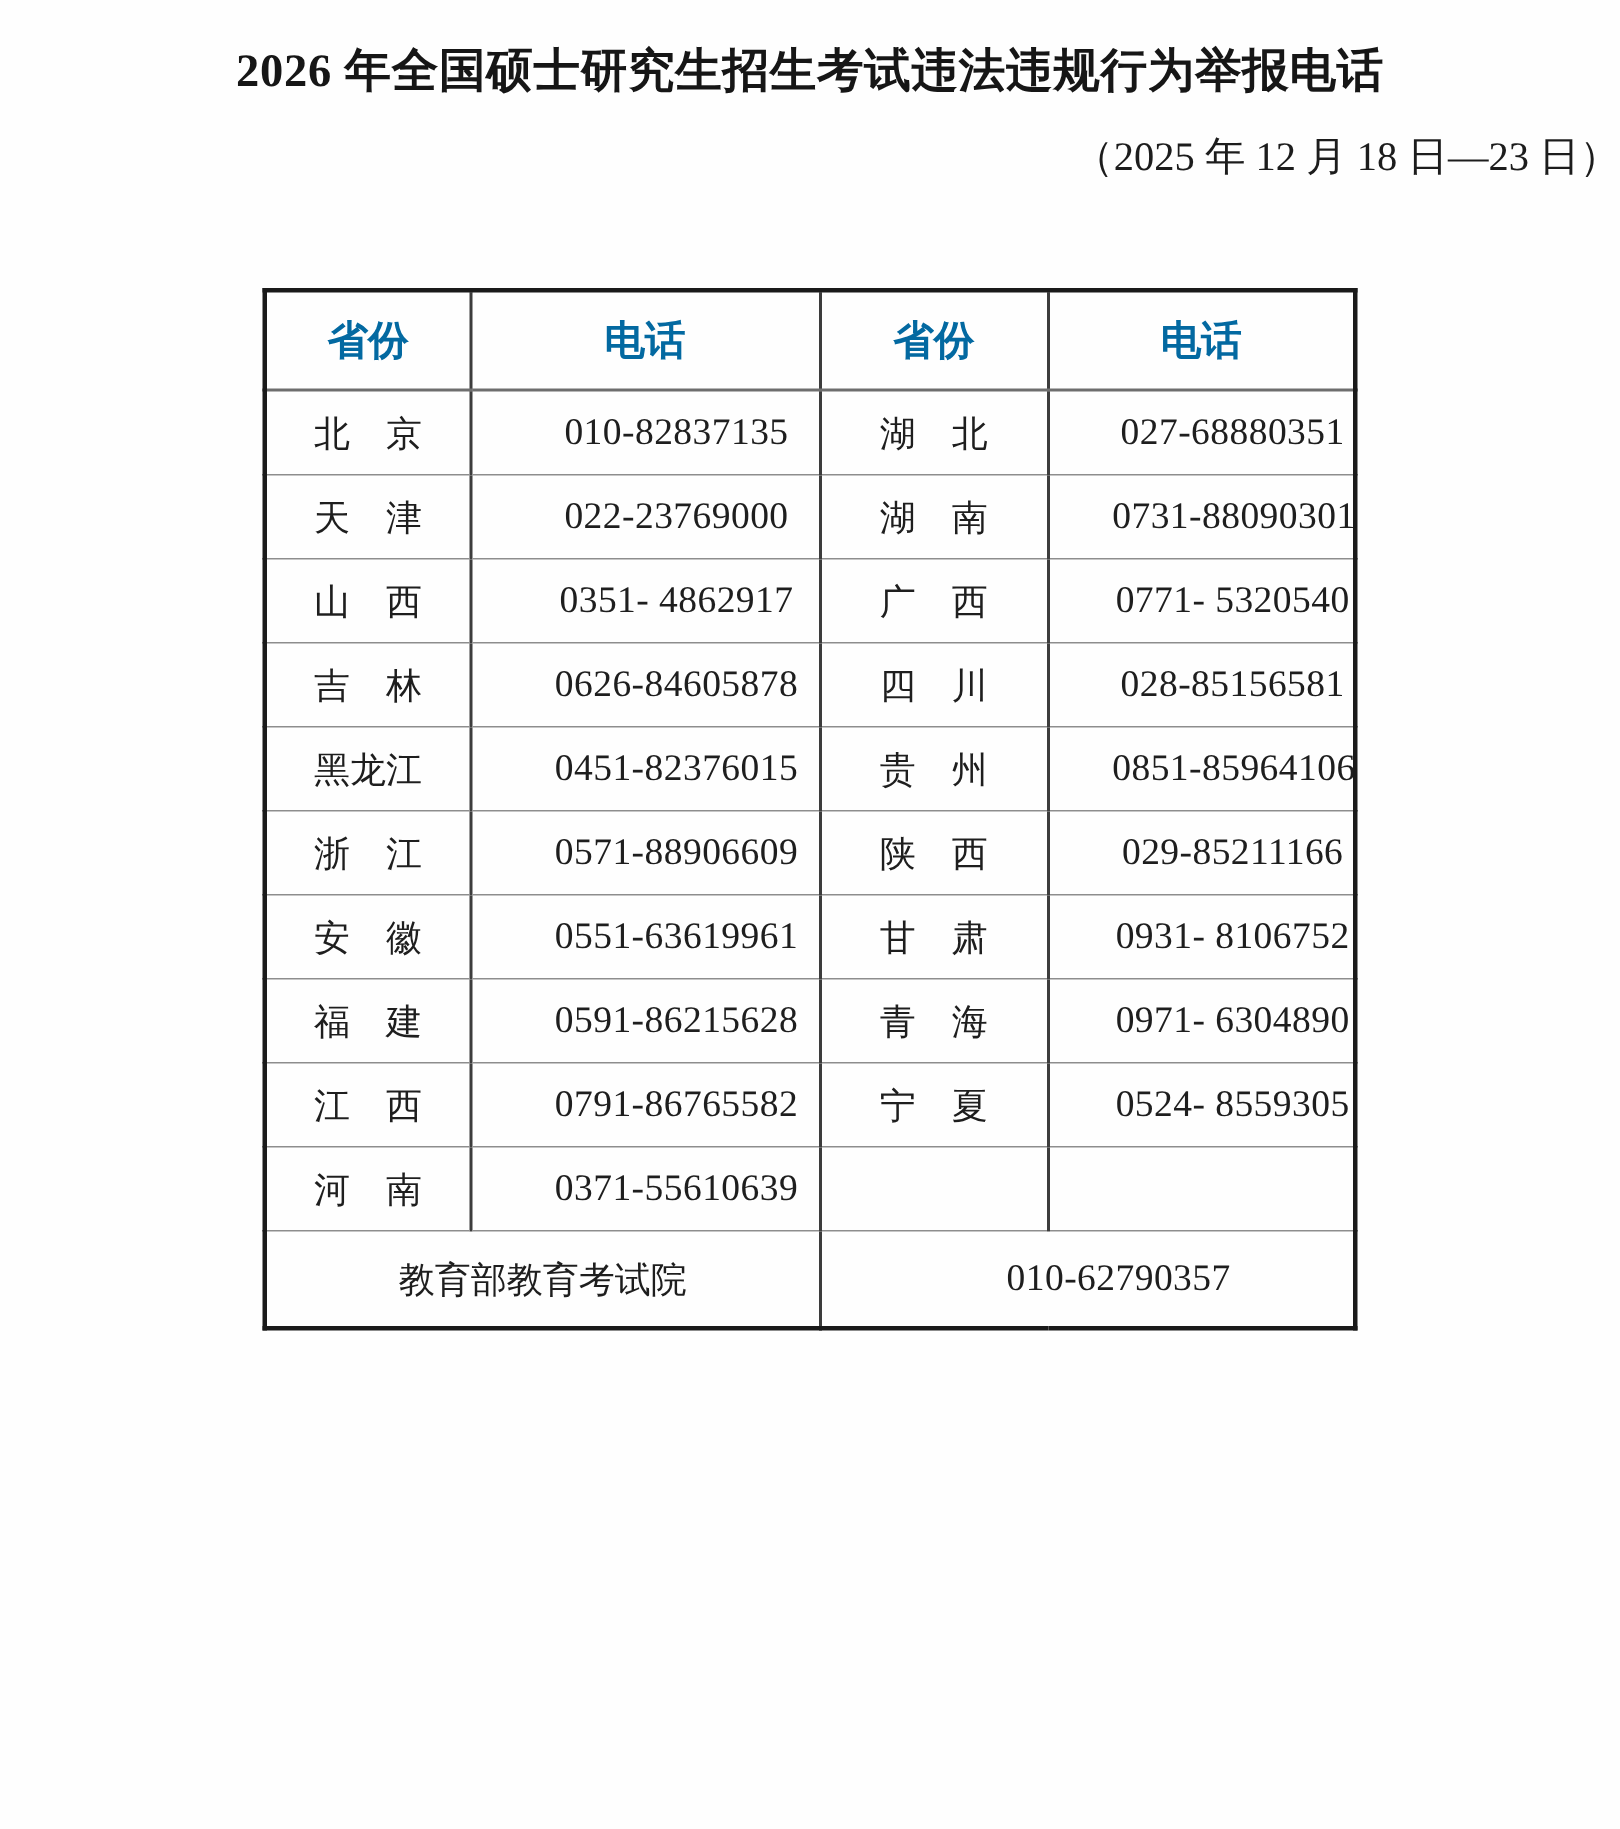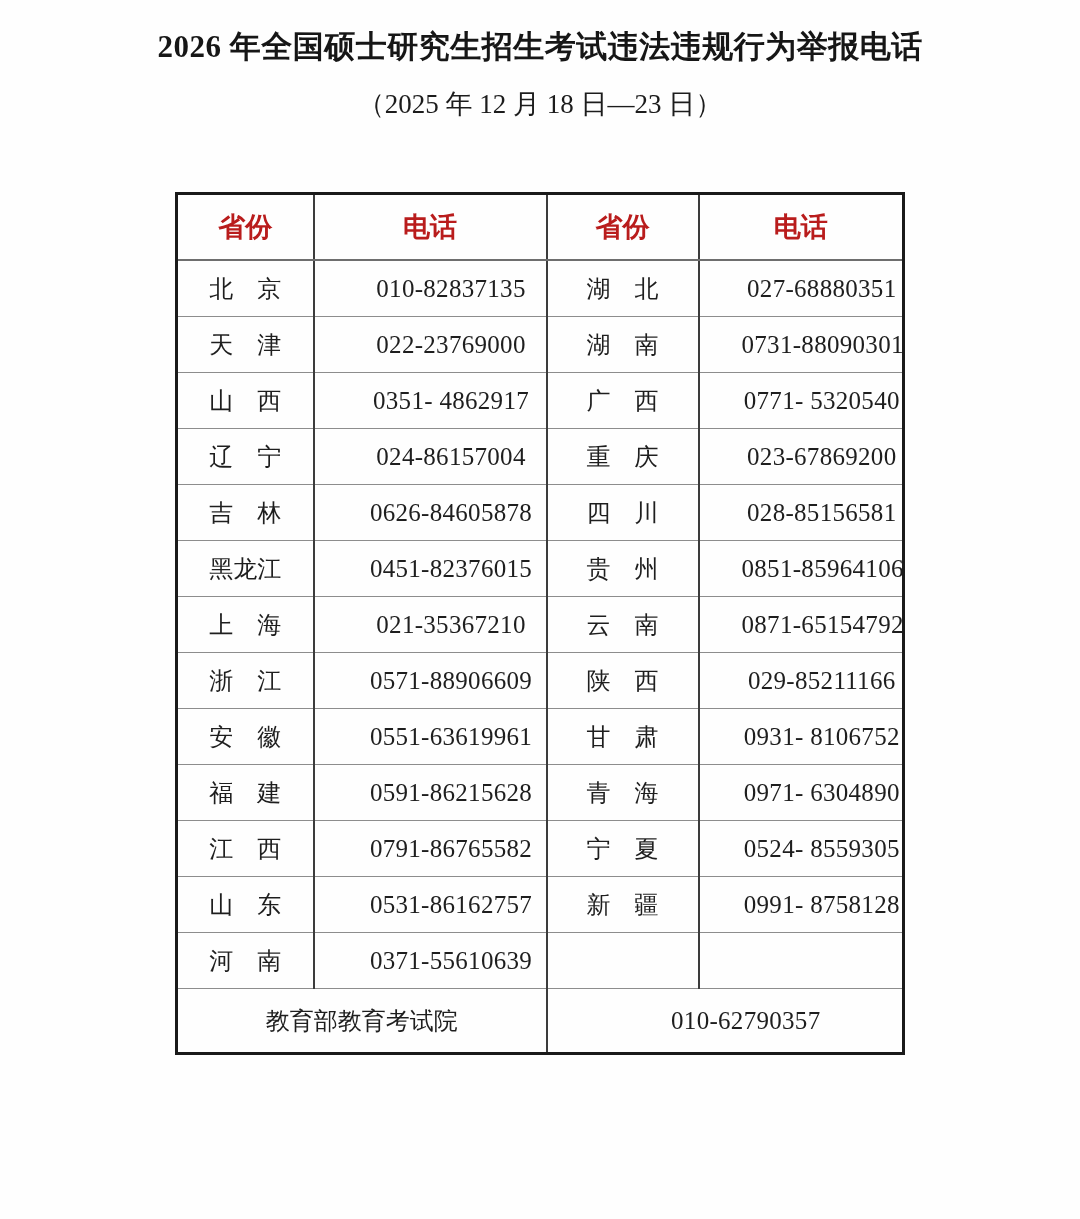--- a/index.html
+++ b/index.html
@@ -26,21 +26,21 @@
     font-size: 31px;
     font-weight: bold;
     color: #161616;
     letter-spacing: 0.5px;
   }
   .subtitle {
     position: absolute;
     top: 86px;
     left: 0;
     width: 100%;
-    text-align: center;
+    text-align: right;
     font-size: 27px;
     color: #1c1c1c;
   }
   table.phone-table {
     position: absolute;
     left: 175px;
     top: 192px;
     width: 727px;
     border-collapse: collapse;
     table-layout: fixed;
@@ -58,21 +58,21 @@
     border-bottom: 1px solid #8d8d8d;
     border-left: 2px solid #3c3c3c;
     border-right: 2px solid #3c3c3c;
     white-space: nowrap;
     overflow: hidden;
   }
   thead th {
     height: 64px;
     font-size: 27px;
     font-weight: bold;
-    color: #b91c1c;
+    color: #0369a1;
     border-bottom: 2px solid #6e6e6e;
   }
   tbody td {
     height: 55px;
     font-size: 24px;
   }
   td.phone { font-size: 25px; letter-spacing: 0.3px; padding-left: 42px; }
   tfoot td {
     height: 63px;
     font-size: 24px;
@@ -114,42 +114,30 @@
         <td class="prov">湖　南</td>
         <td class="phone">0731-88090301</td>
       </tr>
       <tr>
         <td class="prov">山　西</td>
         <td class="phone">0351- 4862917</td>
         <td class="prov">广　西</td>
         <td class="phone">0771- 5320540</td>
       </tr>
       <tr>
-        <td class="prov">辽　宁</td>
-        <td class="phone">024-86157004</td>
-        <td class="prov">重　庆</td>
-        <td class="phone">023-67869200</td>
-      </tr>
-      <tr>
         <td class="prov">吉　林</td>
         <td class="phone">0626-84605878</td>
         <td class="prov">四　川</td>
         <td class="phone">028-85156581</td>
       </tr>
       <tr>
         <td class="prov">黑龙江</td>
         <td class="phone">0451-82376015</td>
         <td class="prov">贵　州</td>
         <td class="phone">0851-85964106</td>
-      </tr>
-      <tr>
-        <td class="prov">上　海</td>
-        <td class="phone">021-35367210</td>
-        <td class="prov">云　南</td>
-        <td class="phone">0871-65154792</td>
       </tr>
       <tr>
         <td class="prov">浙　江</td>
         <td class="phone">0571-88906609</td>
         <td class="prov">陕　西</td>
         <td class="phone">029-85211166</td>
       </tr>
       <tr>
         <td class="prov">安　徽</td>
         <td class="phone">0551-63619961</td>
@@ -162,26 +150,20 @@
         <td class="prov">青　海</td>
         <td class="phone">0971- 6304890</td>
       </tr>
       <tr>
         <td class="prov">江　西</td>
         <td class="phone">0791-86765582</td>
         <td class="prov">宁　夏</td>
         <td class="phone">0524- 8559305</td>
       </tr>
       <tr>
-        <td class="prov">山　东</td>
-        <td class="phone">0531-86162757</td>
-        <td class="prov">新　疆</td>
-        <td class="phone">0991- 8758128</td>
-      </tr>
-      <tr>
         <td class="prov">河　南</td>
         <td class="phone">0371-55610639</td>
         <td class="prov"></td>
         <td class="phone"></td>
       </tr>
     </tbody>
     <tfoot>
       <tr>
         <td colspan="2" class="prov">教育部教育考试院</td>
         <td colspan="2" class="phone">010-62790357</td>

